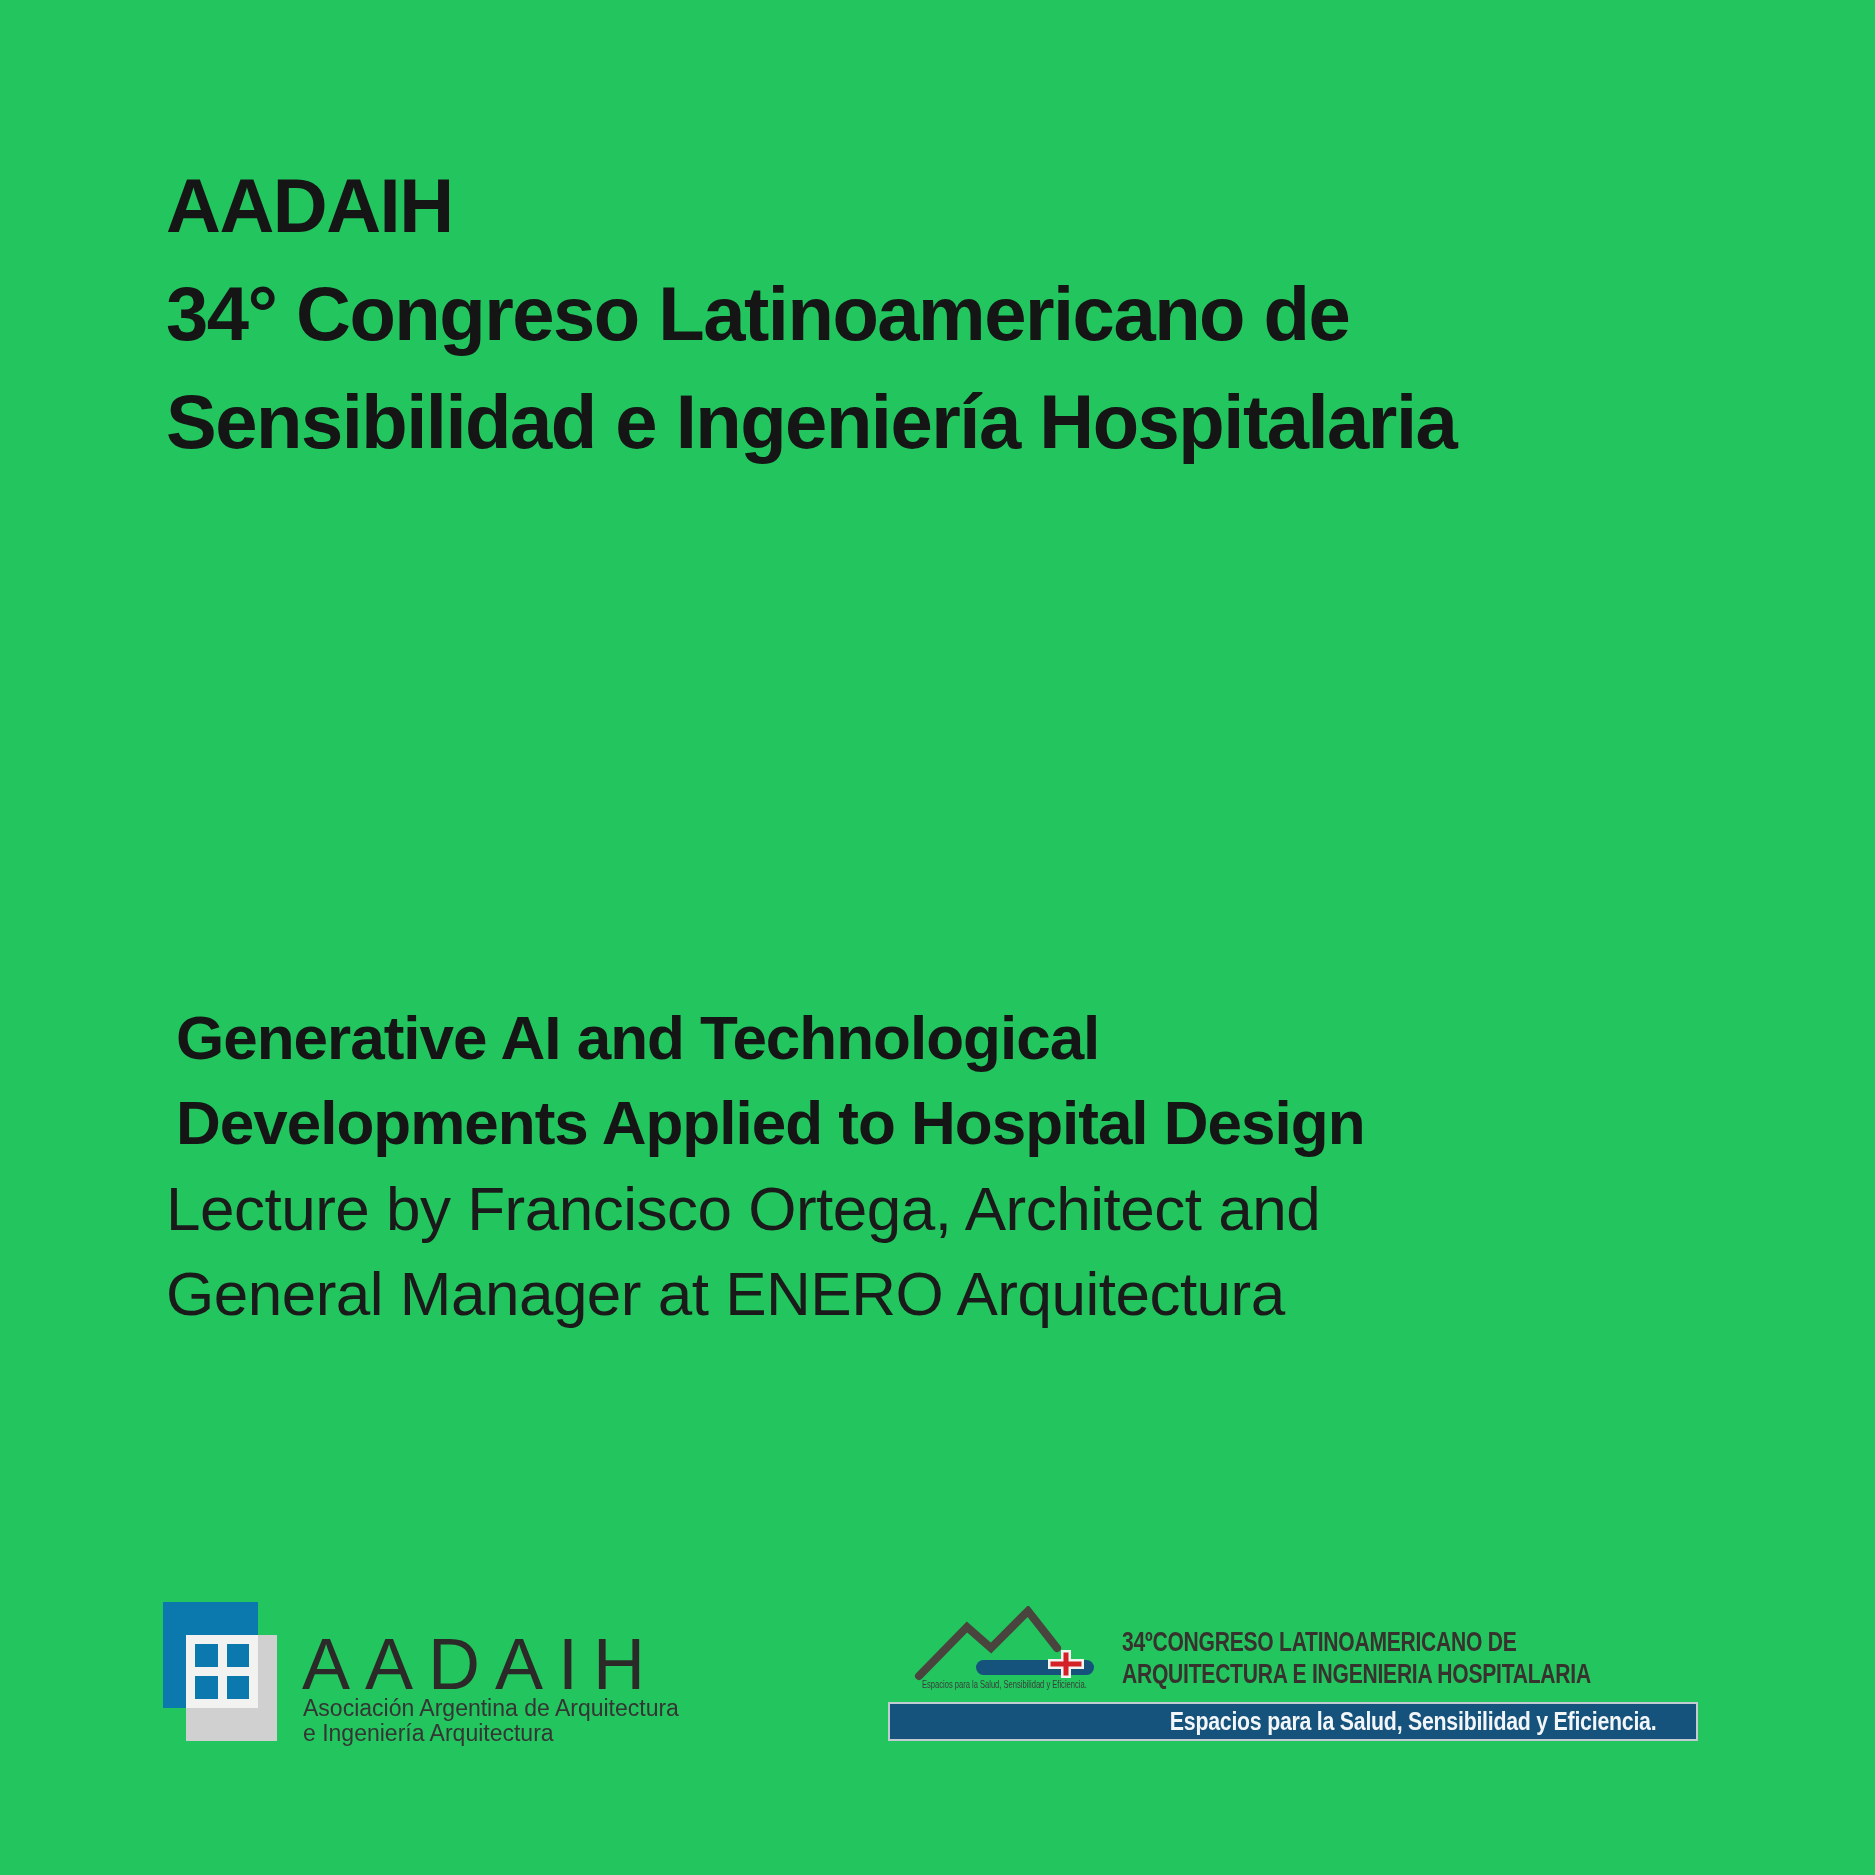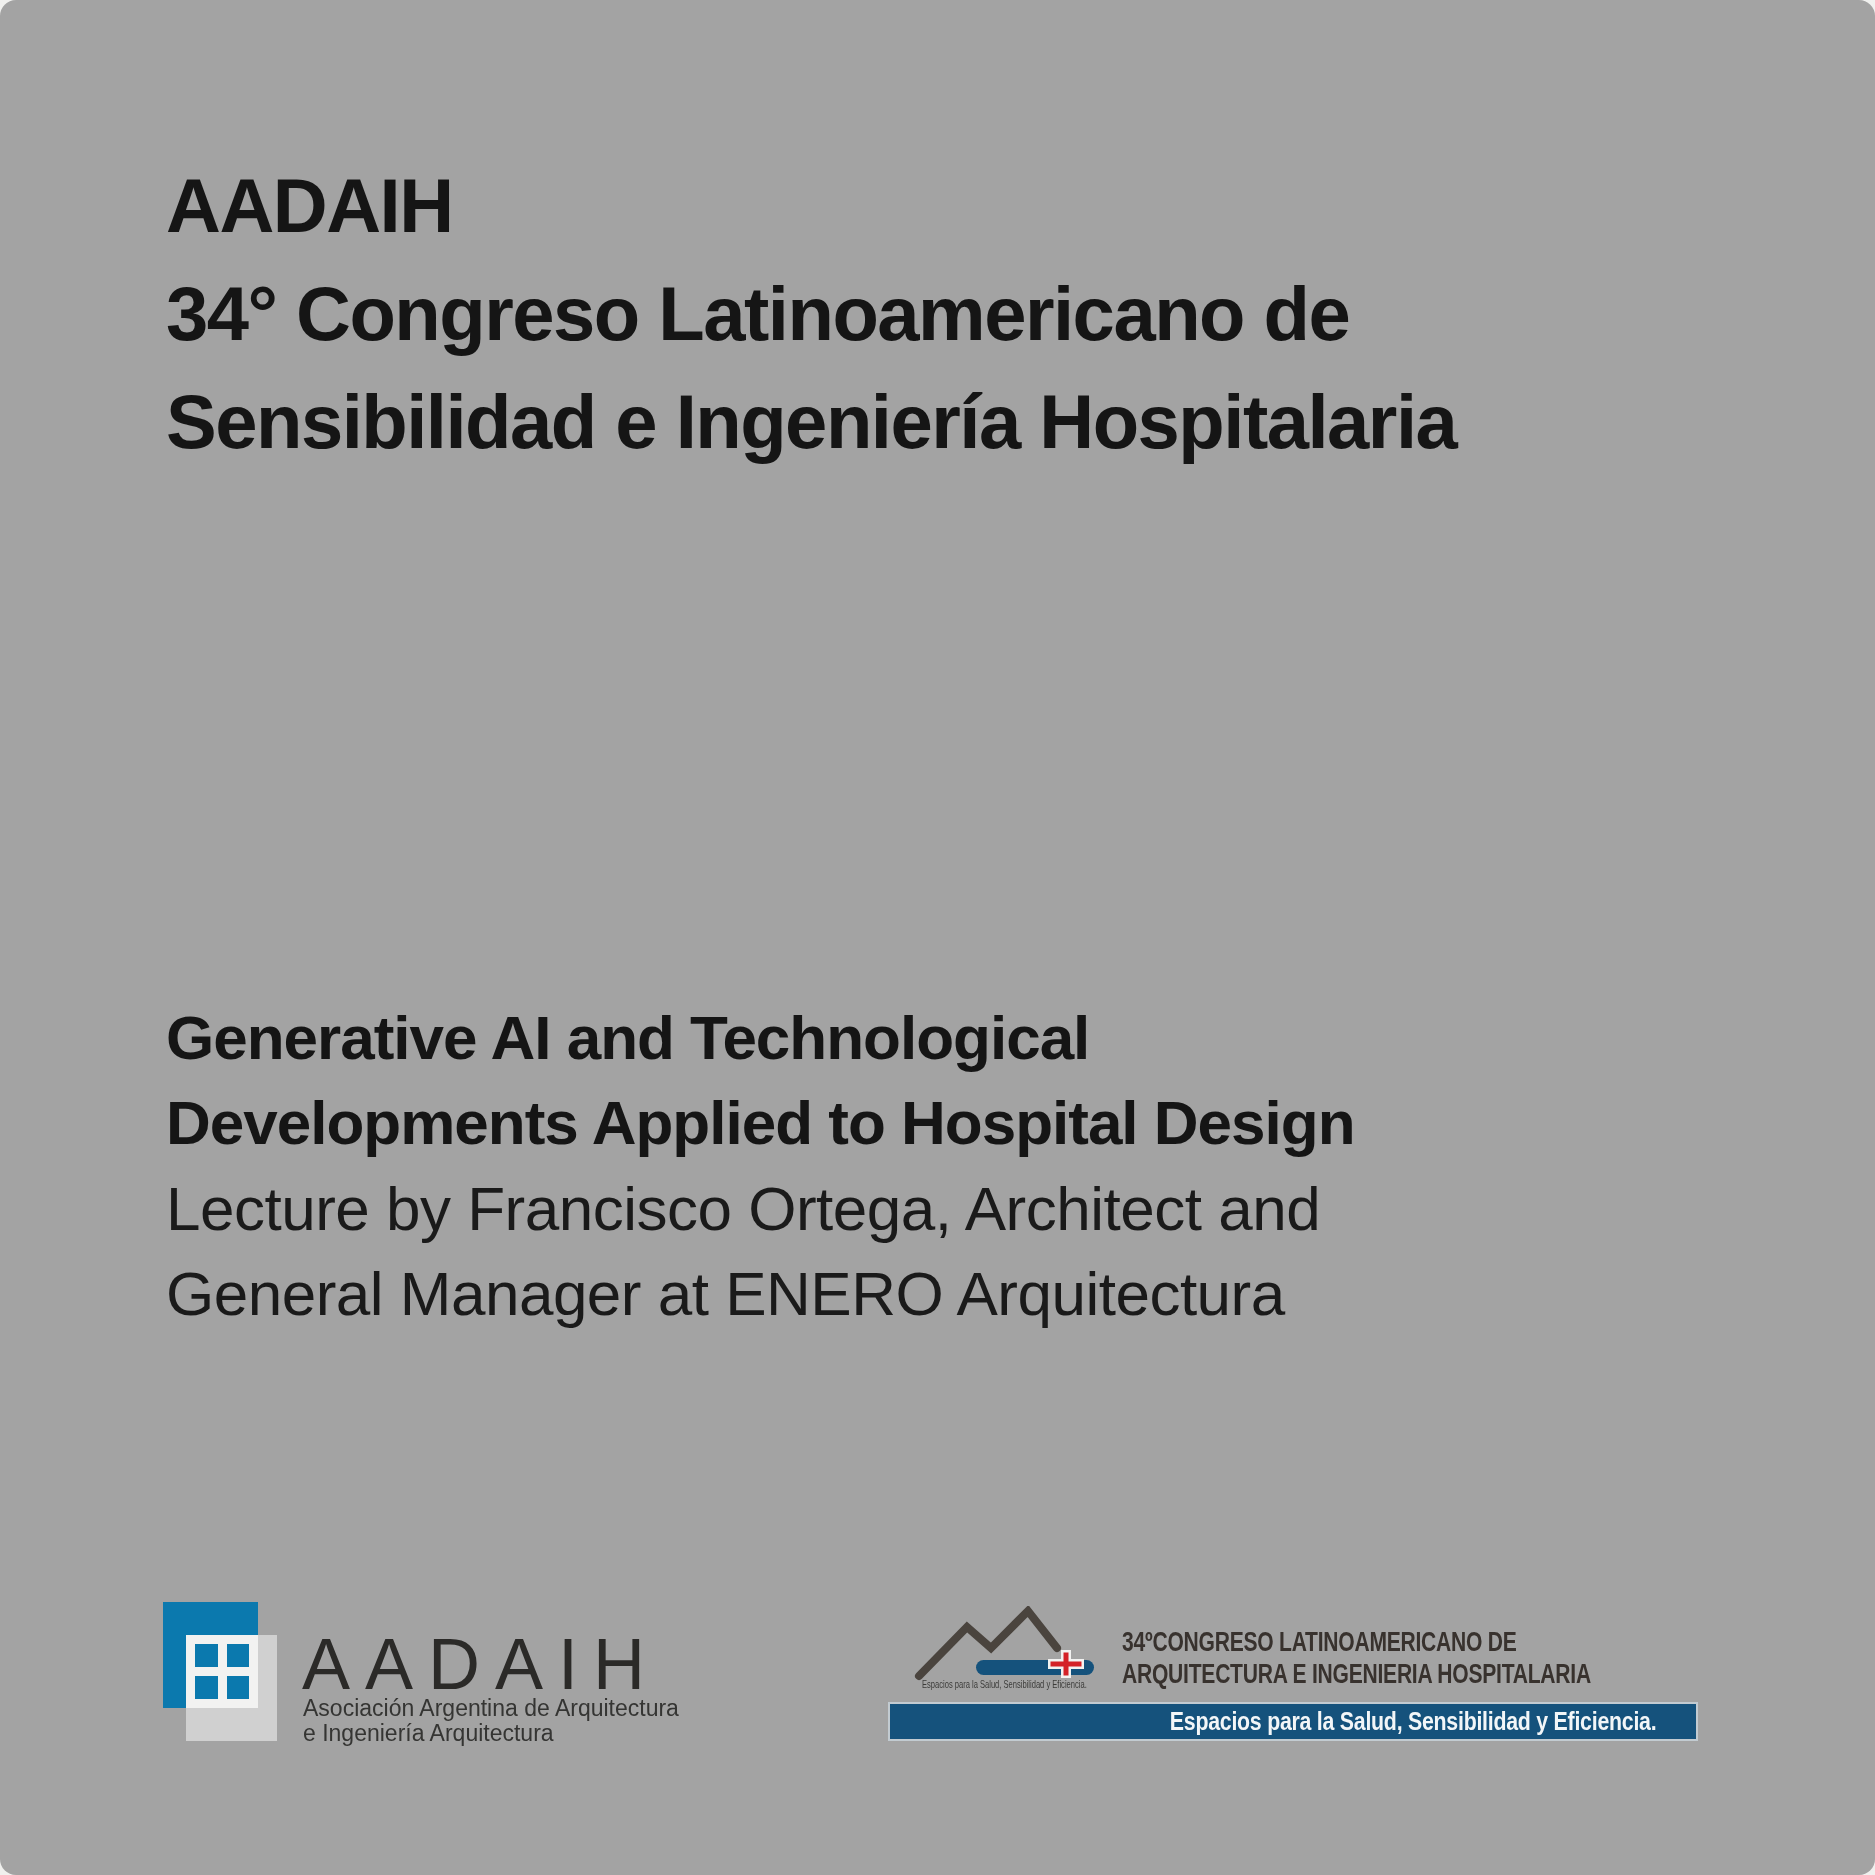--- a/index.html
+++ b/index.html
@@ -3,21 +3,21 @@
 <meta charset="utf-8">
 <style>
   html,body{margin:0;padding:0;}
   body{
     width:1875px;height:1875px;
     background:#f0f0ee;
     font-family:"Liberation Sans", sans-serif;
     position:relative;
     overflow:hidden;
   }
-  .poster{position:absolute;inset:0;background:#a3a3a3;border-radius:16px;}
+  .poster{position:absolute;inset:0;background:#22c55e;}
 
   
   .headline{
     position:absolute;left:166px;top:152px;
     font-size:76px;font-weight:700;letter-spacing:-1.5px;
     line-height:108px;color:#151515;white-space:nowrap;
   }
   .headline .line{display:block;}
 
   
@@ -27,21 +27,21 @@
     line-height:82px;color:#1a1a1a;white-space:nowrap;
   }
   .event .line{display:block;}
 
   
   .lecture{
     position:absolute;left:166px;top:995px;
     color:#151515;white-space:nowrap;
   }
   .lecture .topic{
-    font-size:62px;font-weight:700;letter-spacing:-1px;line-height:85px;
+    font-size:62px;font-weight:700;letter-spacing:-1px;line-height:85px;margin-left:10px;
   }
   .lecture .byline{
     margin-top:1px;
     font-size:62px;font-weight:400;letter-spacing:-0.5px;line-height:85px;
     color:#1a1a1a;
   }
   .lecture .line{display:block;}
 
   
   .aadaih-logo{position:absolute;left:163px;top:1602px;width:560px;height:145px;}

